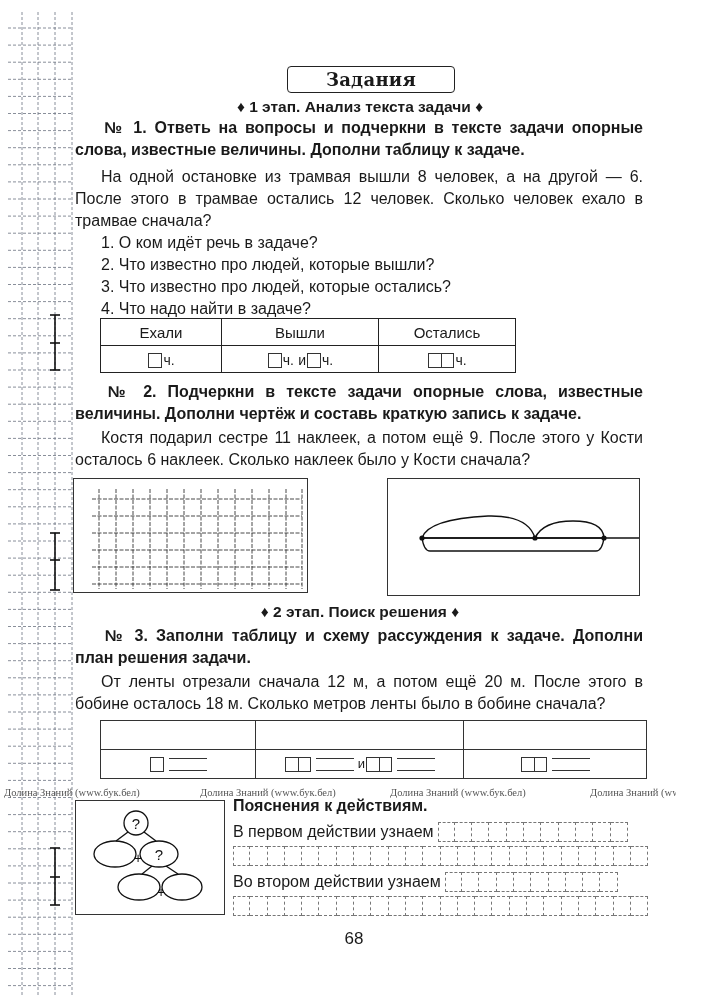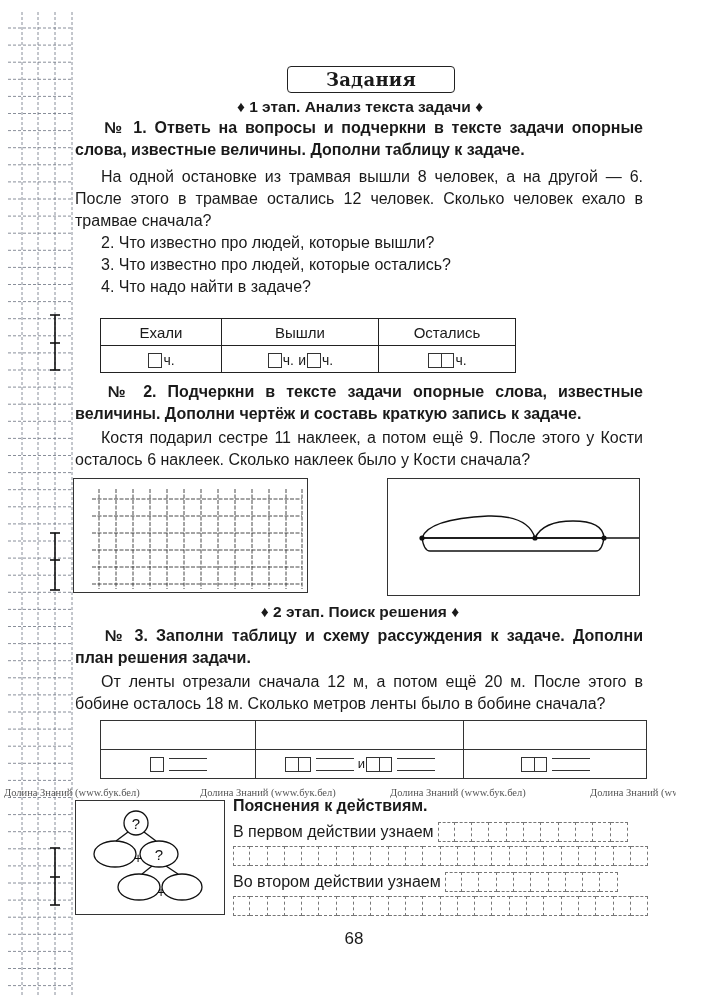--- a/index.html
+++ b/index.html
@@ -144,20 +144,21 @@
       <line x1="50" y1="905" x2="60" y2="905"></line>
   </g>
 </svg>
 
 <div class="abs title-box">Задания</div>
 <div class="abs stage" style="top:98px;">♦ 1 этап. Анализ текста задачи ♦</div>
 
 <div class="abs para bold" style="top:117px;"><span class="indent"></span><span>№ 1. Ответь на вопросы и подчеркни в тексте задачи опорные слова, известные величины. Дополни таблицу к задаче.</span></div>
 <div class="abs para" style="top:166px;"><span class="indent"></span><span>На одной остановке из трамвая вышли 8 человек, а на другой — 6. После этого в трамвае остались 12 человек. Сколько человек ехало в трамвае сначала?</span></div>
 <div class="abs qlist" style="top:232px;">
+  <div>1. О ком идёт речь в задаче?</div>
   <div>2. Что известно про людей, которые вышли?</div>
   <div>3. Что известно про людей, которые остались?</div>
   <div>4. Что надо найти в задаче?</div>
 </div>
 
 <table class="t1">
   <tbody>
       <tr>
     <td style="width:121px;">Ехали</td>
     <td style="width:157px;">Вышли</td>

